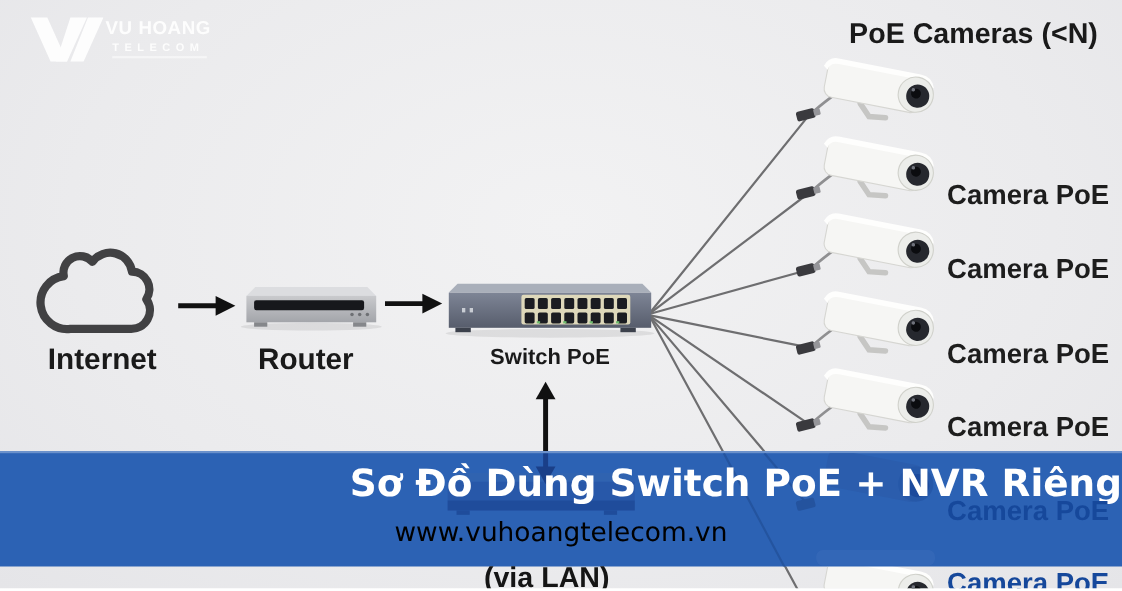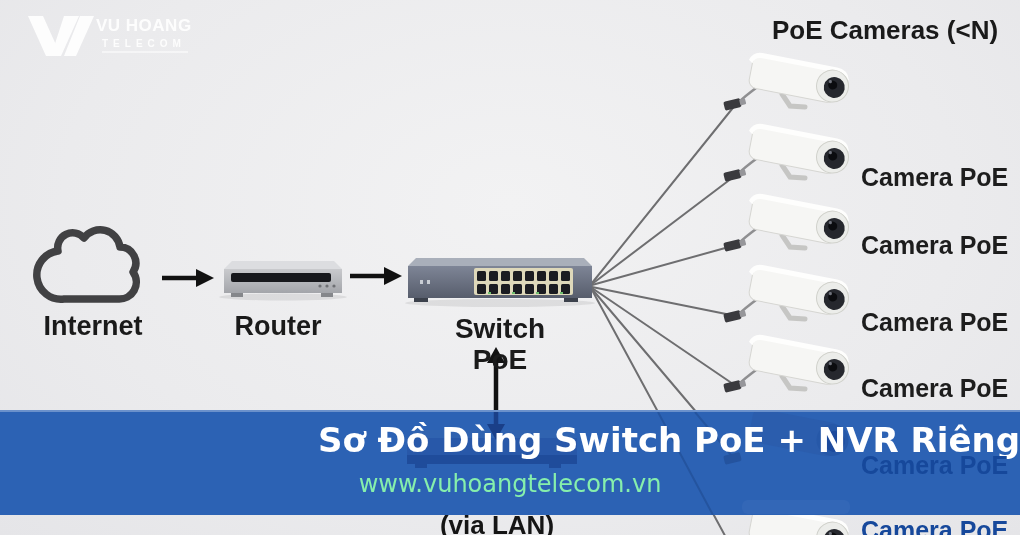--- a/index.html
+++ b/index.html
@@ -7,33 +7,33 @@
     position:relative;width:1020px;height:535px;overflow:hidden;
     background:radial-gradient(ellipse at 50% 38%, #f2f2f3 0%, #ebebed 62%, #e5e5e8 100%);
     font-family:"Liberation Sans",sans-serif;
   }
   .layer{position:absolute;left:0;top:0;width:1020px;height:537px;}
   svg{display:block;}
   .lbl{position:absolute;color:#1a1a1a;font-weight:600;line-height:1.1;}
   .lbl.center{text-align:center;}
   .lbl-internet{left:20px;top:312px;width:146px;font-size:27px;}
   .lbl-router{left:208px;top:312px;width:140px;font-size:27px;}
-  .lbl-switch{left:425px;top:314px;width:150px;font-size:28px;}
+  .lbl-switch{left:425px;top:314px;width:150px;font-size:20px;}
   .lbl-cam-title{left:760px;top:16px;width:250px;font-size:26px;}
   .cam-lbl{position:absolute;left:861px;width:158px;font-size:25px;font-weight:600;color:#1d1d1d;line-height:1.1;margin-top:32px;}
   .cam-lbl.onbanner{color:#16489b;z-index:6;}
   .lbl-vialan{left:343px;top:511px;width:308px;font-size:26px;font-weight:600;color:#151515;text-align:center;z-index:6;}
   .lbl-nvr{position:absolute;left:342px;top:78px;width:310px;text-align:center;
     font-size:25px;font-weight:600;color:#7d97c2;}
   
   .banner{position:absolute;left:0;top:410px;width:1020px;height:103px;
     background:#2c62b4;border-top:2px solid #6b91cb;z-index:5;}
   .banner-title{position:absolute;top:8px;left:0;width:100%;text-align:right;color:#ffffff;
     font-family:"DejaVu Sans","Liberation Sans",sans-serif;font-weight:700;font-size:34px;line-height:1.2;}
-  .banner-url{position:absolute;top:58px;left:0;width:100%;text-align:center;color:#86efac;
+  .banner-url{position:absolute;top:58px;left:0;width:100%;text-align:center;color:#000000;
     font-family:"DejaVu Sans","Liberation Sans",sans-serif;font-weight:400;font-size:24px;}
   
   .logo{position:absolute;left:24px;top:8px;width:190px;height:56px;z-index:2;opacity:.93;}
   .logo-text{position:absolute;left:72px;top:8px;color:#ffffff;}
   .logo-brand{font-size:17px;font-weight:700;letter-spacing:.5px;color:#fff;}
   .logo-sub{font-size:10px;font-weight:700;letter-spacing:5px;color:#fff;opacity:.95;margin-top:2px;margin-left:6px;}
   .logo-bar{width:86px;height:2px;background:#fff;opacity:.55;margin-top:2px;margin-left:6px;}
 </style>
 </head>
 <body>

